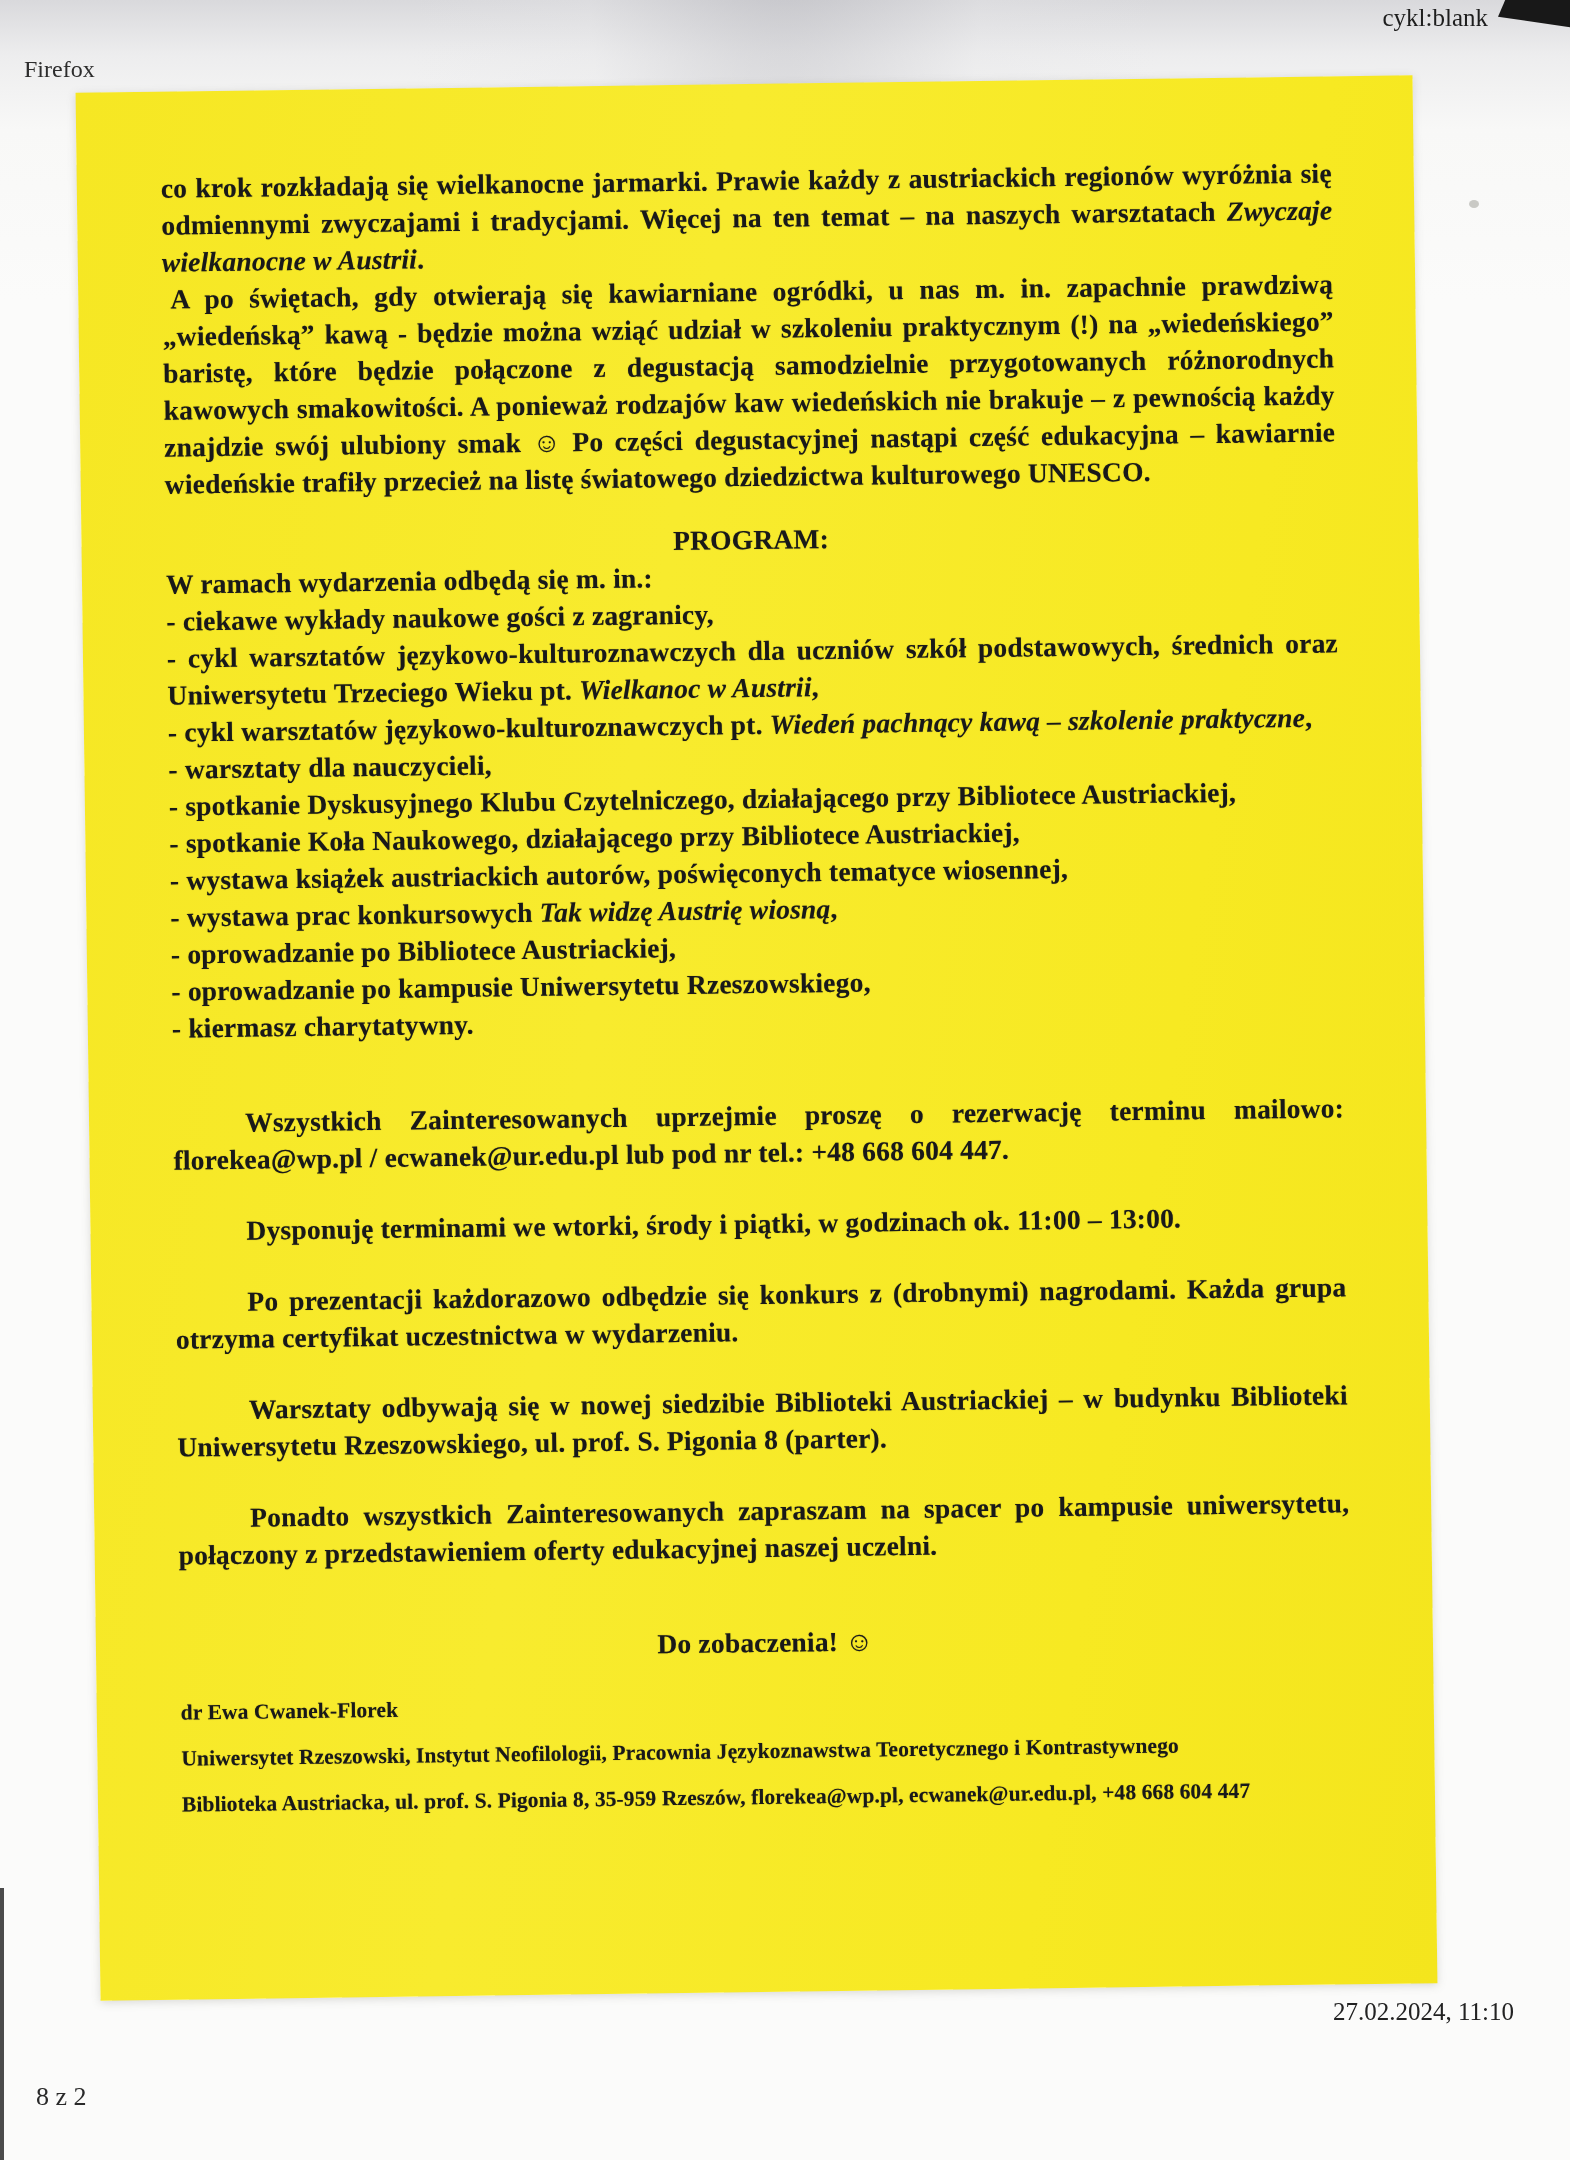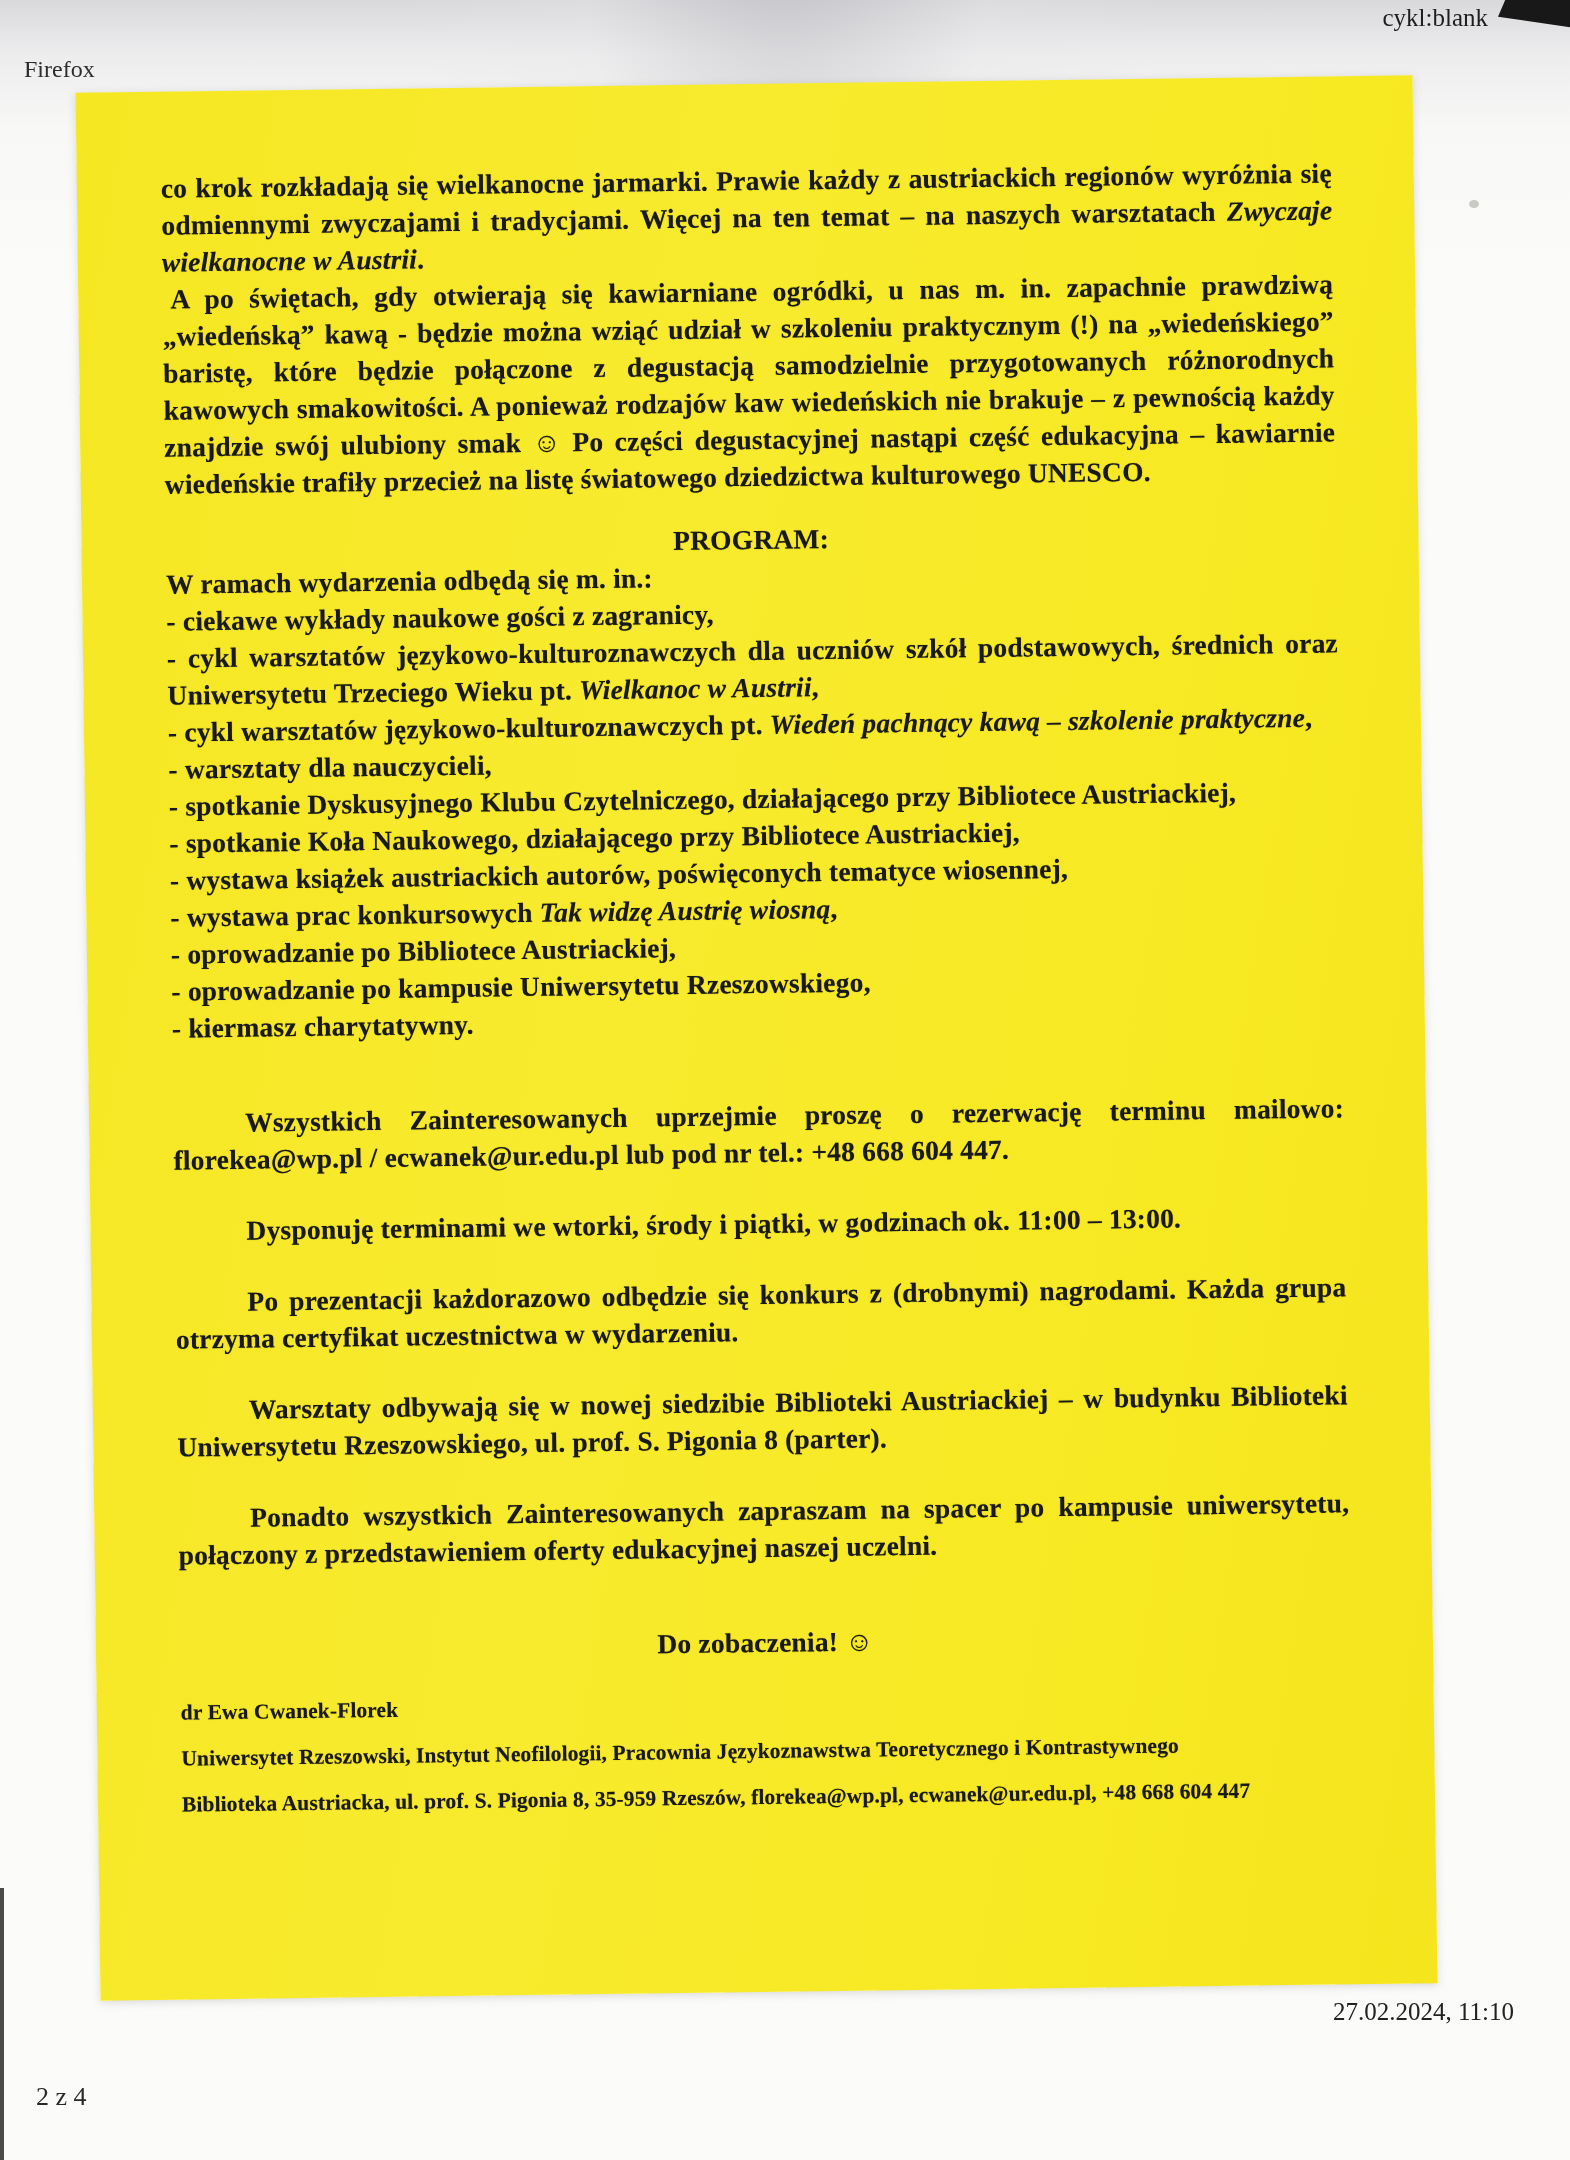--- a/index.html
+++ b/index.html
@@ -80,15 +80,15 @@
       <p class="blk j indent gap"><span>Dysponuję terminami we wtorki, środy i piątki, w godzinach ok. 11:00 – 13:00.</span></p>
       <p class="blk j indent gap"><span>Po prezentacji każdorazowo odbędzie się konkurs z (drobnymi) nagrodami. Każda grupa otrzyma certyfikat uczestnictwa w wydarzeniu.</span></p>
       <p class="blk j indent gap"><span>Warsztaty odbywają się w nowej siedzibie Biblioteki Austriackiej – w budynku Biblioteki Uniwersytetu Rzeszowskiego, ul. prof. S. Pigonia 8 (parter).</span></p>
       <p class="blk j indent gap"><span>Ponadto wszystkich Zainteresowanych zapraszam na spacer po  kampusie uniwersytetu, połączony z przedstawieniem oferty edukacyjnej naszej uczelni.</span></p>
       <p class="blk center gap-lg"><span>Do zobaczenia! ☺</span></p>
       <p class="blk sig sig-first"><span>dr Ewa Cwanek-Florek</span></p>
       <p class="blk sig"><span>Uniwersytet Rzeszowski, Instytut Neofilologii, Pracownia Językoznawstwa Teoretycznego i Kontrastywnego</span></p>
       <p class="blk sig"><span>Biblioteka Austriacka, ul. prof. S. Pigonia 8, 35-959 Rzeszów, florekea@wp.pl, ecwanek@ur.edu.pl, +48 668 604 447</span></p>
     </div>
 
-  <span class="footer-left">2 z 4</span>
+  <span class="footer-left">8 z 2</span>
   <span class="footer-right">27.02.2024, 11:10</span>
 </div>
 
 </body></html>

